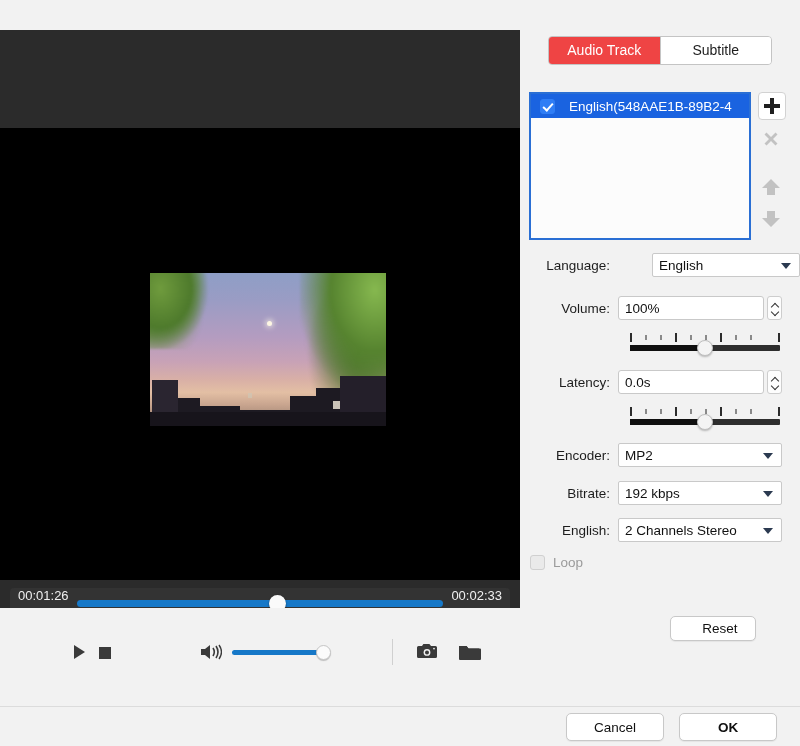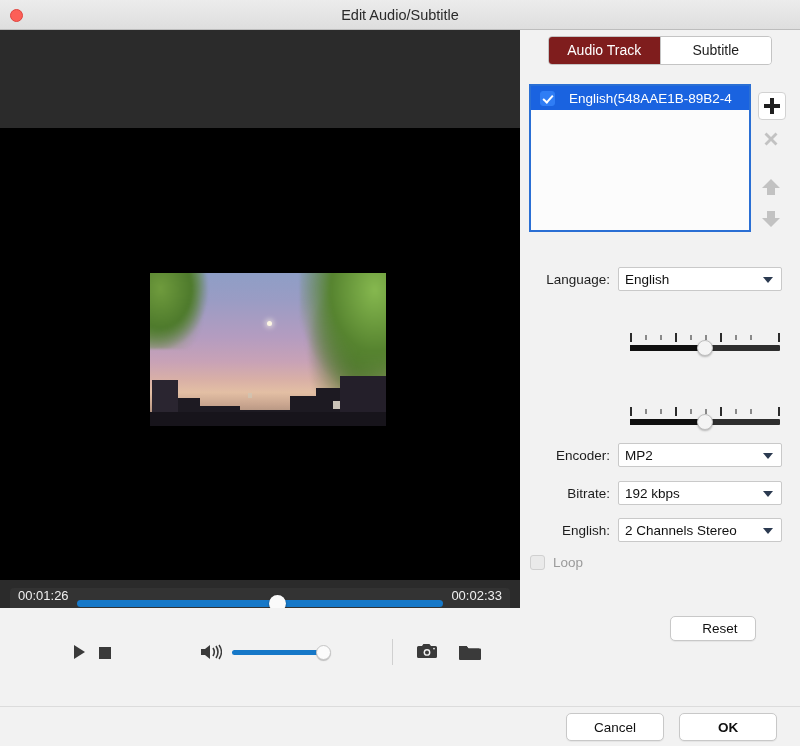--- a/index.html
+++ b/index.html
@@ -274,28 +274,28 @@
     flex: 1;
     line-height: 27px;
     text-align: center;
     font-size: 14px;
     cursor: pointer;
     background: #ffffff;
     color: #1d1d1d;
     user-select: none;
   }
   .tab.active {
-    background: #7f1d1d;
+    background: #ef4444;
     color: #ffffff;
   }
   .tab + .tab { border-left: 1px solid #c4c4c4; }
 
   .track-list {
     position: absolute;
-    left: 9px; top: 54px;
+    left: 9px; top: 62px;
     width: 222px; height: 148px;
     background: #fcfcfc;
     border: 2px solid #2a6fd4;
     box-sizing: border-box;
     overflow: hidden;
   }
   .track-row {
     height: 24px;
     background: #1a63e0;
     display: flex;
@@ -522,24 +522,20 @@
     left: 679px; top: 713px;
     width: 98px; height: 28px;
     font-weight: bold;
   }
 </style>
 </head>
 <body>
 
 <div class="window">
 
-  <div class="titlebar">
-    <div class="close-dot"></div>
-    <div class="title-text">Edit Audio/Subtitle</div>
-  </div>
 
   <div class="player">
     <div class="video-stage">
       <div class="video-frame">
         <div class="sky"></div>
         <div class="moon"></div>
         <div class="tree-left"></div>
         <div class="tree-right"></div>
         <div class="skyline">
           <div class="bld b1"></div>
@@ -627,47 +623,61 @@
         <path d="M13 5 L22 14 H17 V21 H9 V14 H4 Z" fill="#c2c2c2"></path>
       </svg>
     </div>
     <div class="side-btn disabled sb-down">
       <svg width="26" height="26" viewBox="0 0 26 26">
         <path d="M13 21 L4 12 H9 V5 H17 V12 H22 Z" fill="#c2c2c2"></path>
       </svg>
     </div>
   </div>
 
-  <div class="field-row" style="left:520px; top:266px;">
+  <div class="field-row" style="left:520px; top:252px;gap:34px;">
     <div class="field-label">Language:</div>
     <div class="select-box">
       <span class="val">English</span>
       <span class="caret"></span>
     </div>
   </div>
 
+  <div class="field-row" style="left:520px; top:295px;">
+    <div class="field-label">Volume:</div>
+    <div class="text-box">
+      <span class="val">100%</span>
+    </div>
+    <div class="stepper"></div>
+  </div>
   <div class="slider-row" style="top:333px;">
     <div class="slider-ticks">
       <span class="tk big" style="left:0px;"></span>
       <span class="tk" style="left:15px;"></span>
       <span class="tk" style="left:30px;"></span>
       <span class="tk big" style="left:45px;"></span>
       <span class="tk" style="left:60px;"></span>
       <span class="tk" style="left:75px;"></span>
       <span class="tk big" style="left:90px;"></span>
       <span class="tk" style="left:105px;"></span>
       <span class="tk" style="left:120px;"></span>
       <span class="tk big" style="left:148px;"></span>
     </div>
     <div class="slider-bar">
       <div class="filled"></div>
     </div>
     <div class="slider-knob"></div>
   </div>
 
+  <div class="field-row" style="left:520px; top:369px;">
+    <div class="field-label">Latency:</div>
+    <div class="text-box">
+      <span class="val">0.0s</span>
+    </div>
+    <div class="stepper"></div>
+  </div>
   <div class="slider-row" style="top:407px;">
     <div class="slider-ticks">
       <span class="tk big" style="left:0px;"></span>
       <span class="tk" style="left:15px;"></span>
       <span class="tk" style="left:30px;"></span>
       <span class="tk big" style="left:45px;"></span>
       <span class="tk" style="left:60px;"></span>
       <span class="tk" style="left:75px;"></span>
       <span class="tk big" style="left:90px;"></span>
       <span class="tk" style="left:105px;"></span>

